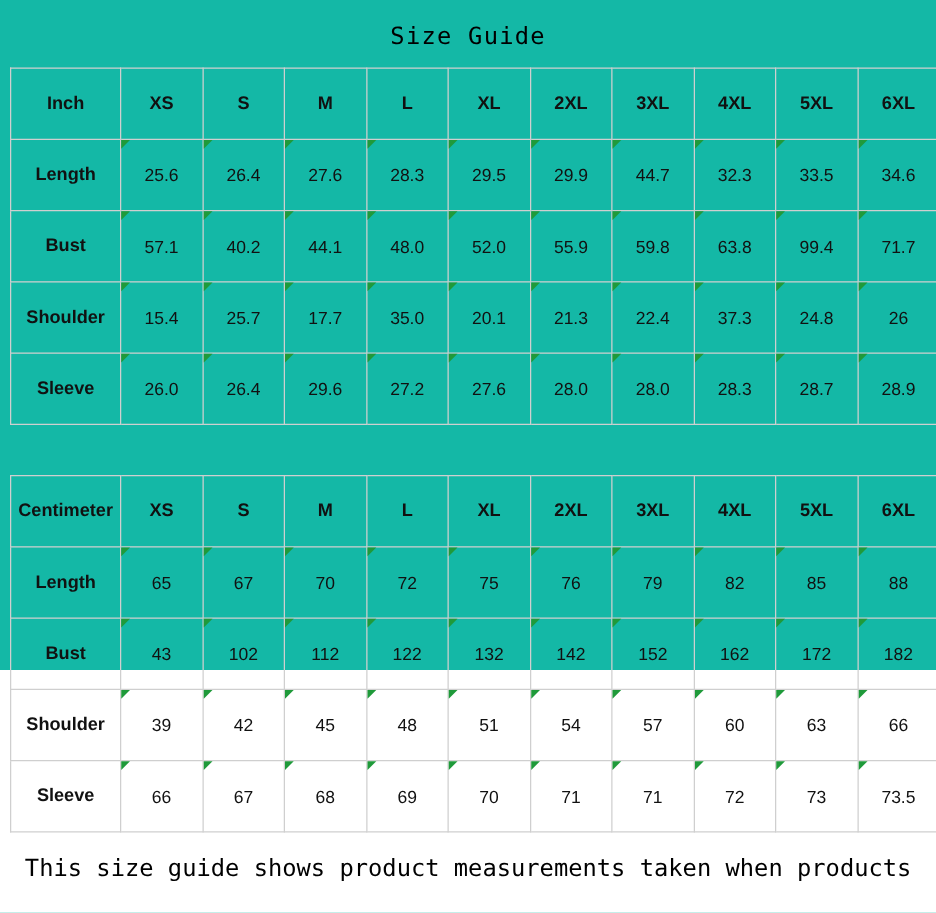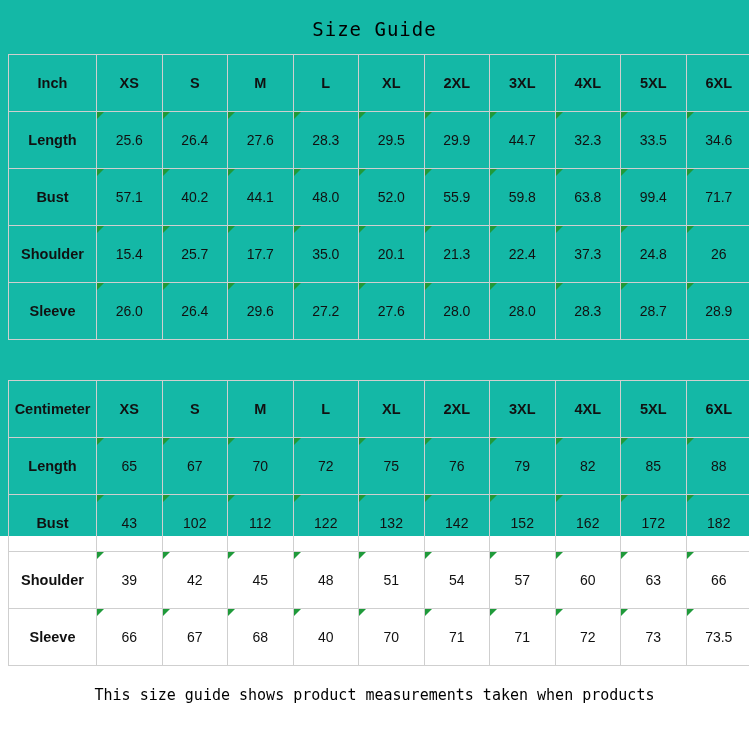--- a/index.html
+++ b/index.html
@@ -77,21 +77,21 @@
     border-right: 7px solid transparent;
   }
   th.unit-head::before, td.rowhead::before { content: none; }
 
   .spacer {
     height: 40px;
   }
   .footer {
     text-align: center;
     font-family: "DejaVu Sans Mono", monospace;
-    font-size: 15px;
+    font-size: 19px;
     line-height: 19px;
     color: #000;
     padding-top: 20px;
   }
   .footer div { white-space: pre; }
 </style>
 </head>
 <body>
 
 <div class="page">
@@ -255,21 +255,21 @@
           <td class="data">57</td>
           <td class="data">60</td>
           <td class="data">63</td>
           <td class="data">66</td>
         </tr>
         <tr>
           <td class="rowhead">Sleeve</td>
           <td class="data">66</td>
           <td class="data">67</td>
           <td class="data">68</td>
-          <td class="data">40</td>
+          <td class="data">69</td>
           <td class="data">70</td>
           <td class="data">71</td>
           <td class="data">71</td>
           <td class="data">72</td>
           <td class="data">73</td>
           <td class="data">73.5</td>
         </tr>
       </tbody>
     </table>
   </div>

